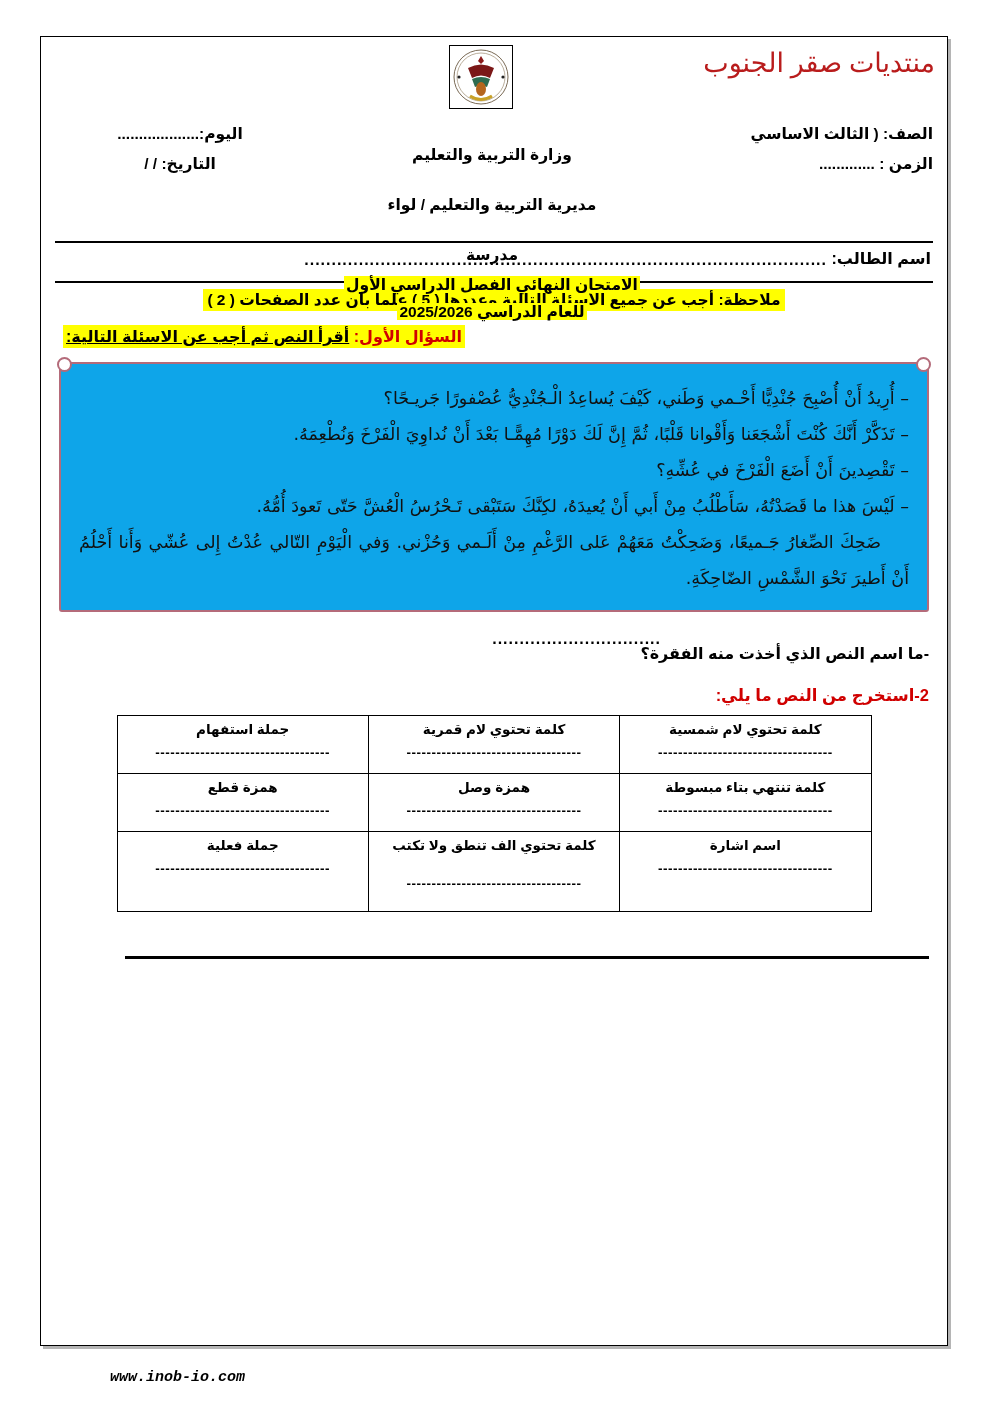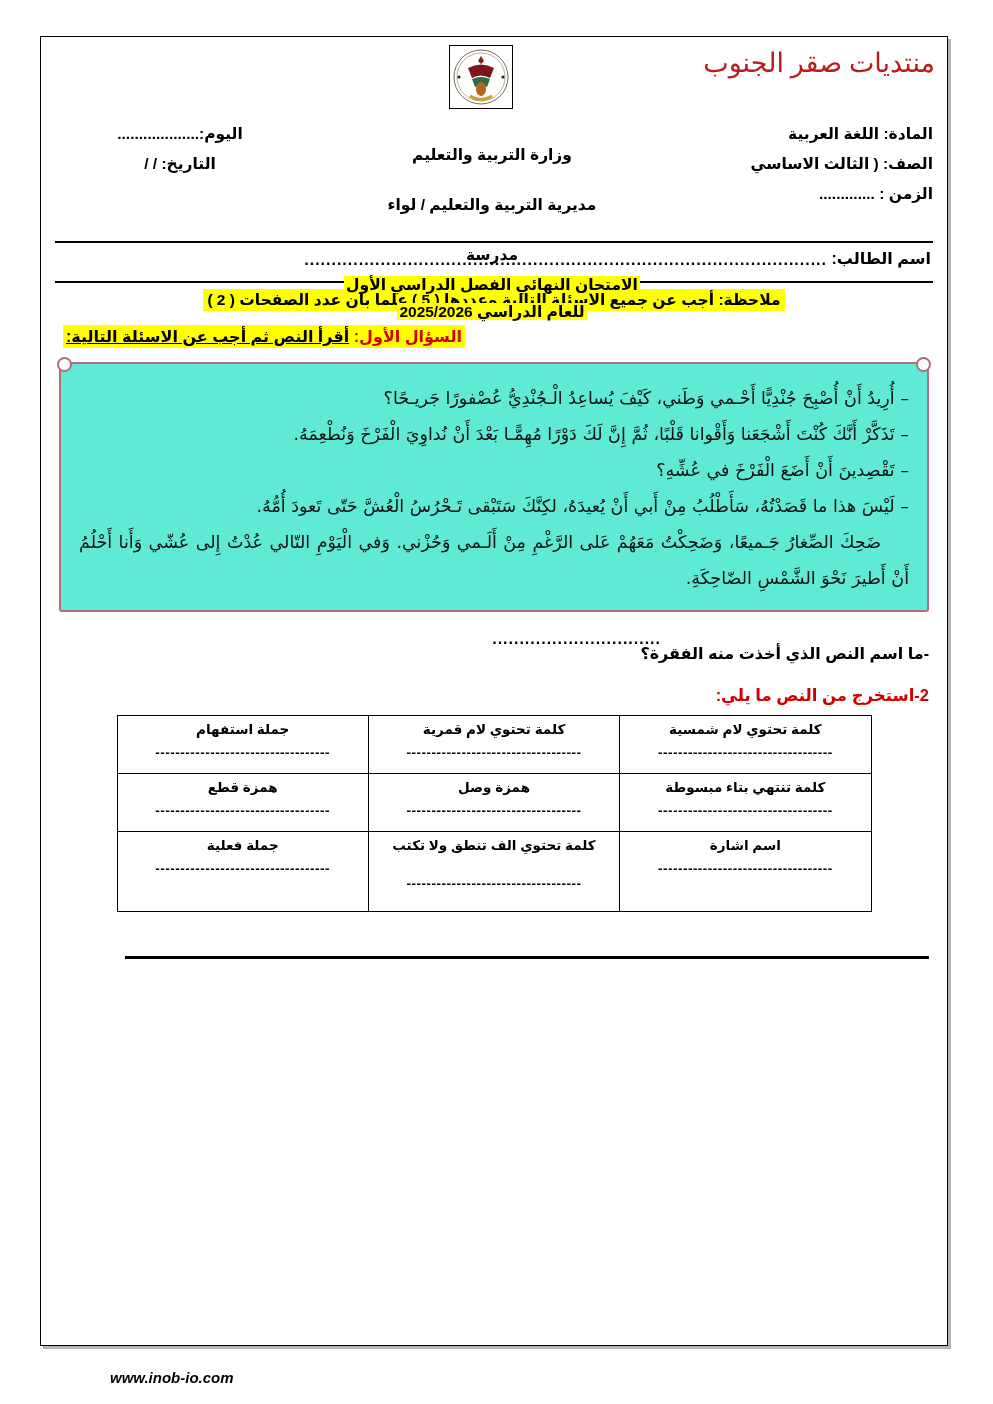--- a/index.html
+++ b/index.html
@@ -134,21 +134,21 @@
   
   .passage-wrap {
     margin: 14px 18px 0 18px;
     position: relative;
   }
   .passage-box {
     border: 2px solid #b46b7a;
     border-radius: 3px;
     padding: 16px 18px 14px 18px;
     position: relative;
-    background: #5eead4;
+    background: #0ea5e9;
   }
   .loop {
     position: absolute;
     width: 11px;
     height: 11px;
     border: 2px solid #b46b7a;
     border-radius: 50%;
     background: #ffffff;
     top: -7px;
   }
@@ -225,21 +225,21 @@
   }
 
   
   .watermark {
     position: absolute;
     left: 0;
     right: 0;
     bottom: 18px;
     text-align: left;
     padding-left: 110px;
-    font-family: Liberation Sans, sans-serif;
+    font-family: Liberation Mono, monospace;
     font-style: italic;
     font-weight: bold;
     font-size: 15px;
     color: #000000;
     direction: ltr;
   }
 </style>
 </head>
 <body>
 
@@ -258,21 +258,20 @@
         <path d="M20 50 q11 7 22 0" fill="none" stroke="#c9a227" stroke-width="3"></path>
         <circle cx="9" cy="31" r="1.6" fill="#222"></circle>
         <circle cx="53" cy="31" r="1.6" fill="#222"></circle>
       </svg>
     </div>
   </div>
 
   <div class="info">
 
     <div class="col col-right">
-      <div class="line">المادة: اللغة العربية</div>
       <div class="line">الصف: (  الثالث الاساسي</div>
       <div class="line">الزمن : .............</div>
     </div>
 
     <div class="col col-center">
       <div class="line">وزارة التربية والتعليم</div>
       <div class="line">مديرية التربية والتعليم / لواء</div>
       <div class="line">مدرسة</div>
       <div class="exam-title-wrap">
         <span class="hl">الامتحان النهائي الفصل الدراسي الأول</span><br>

